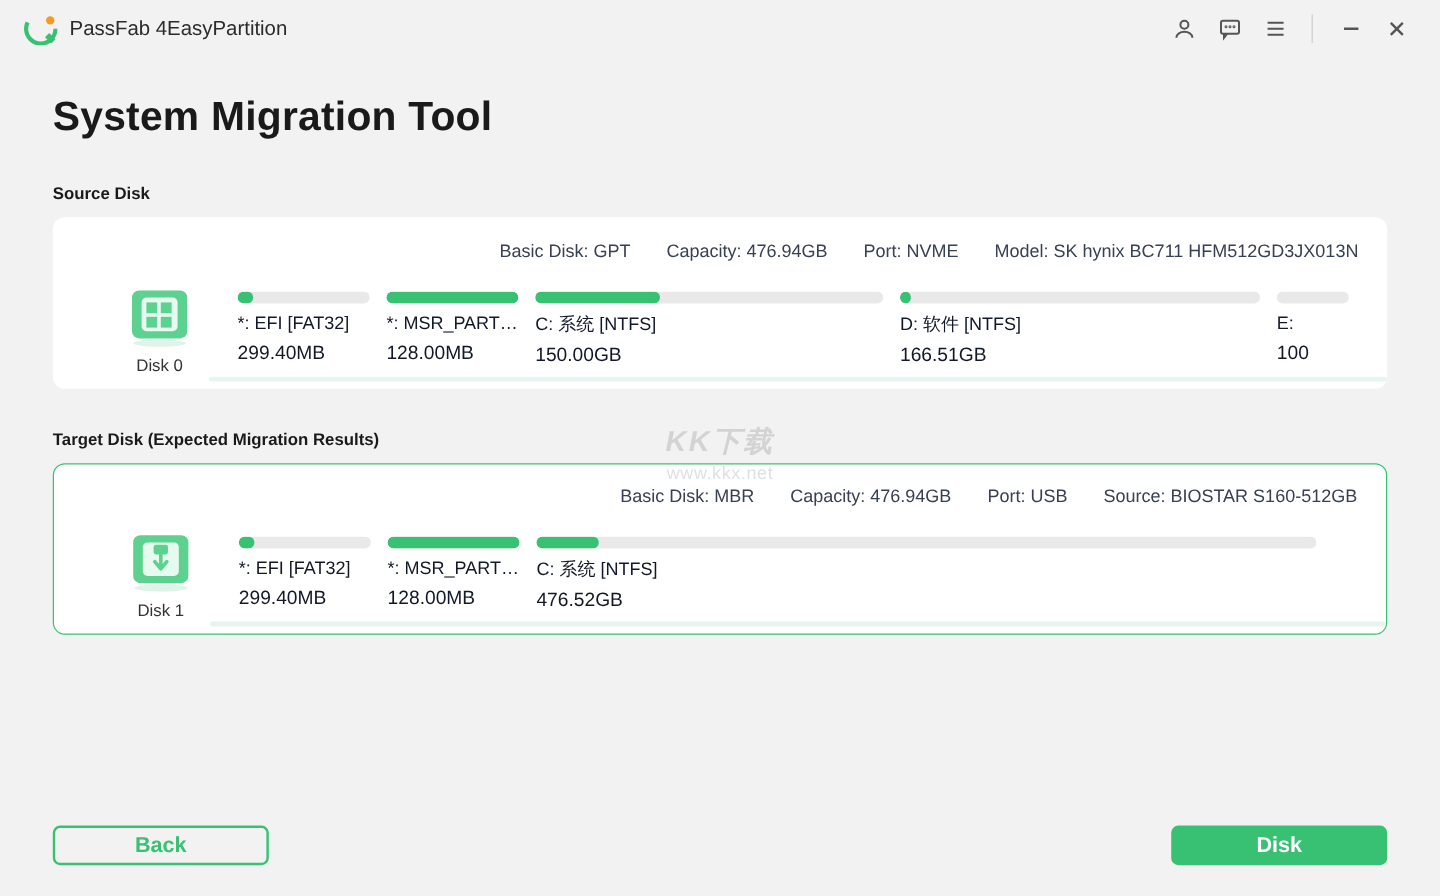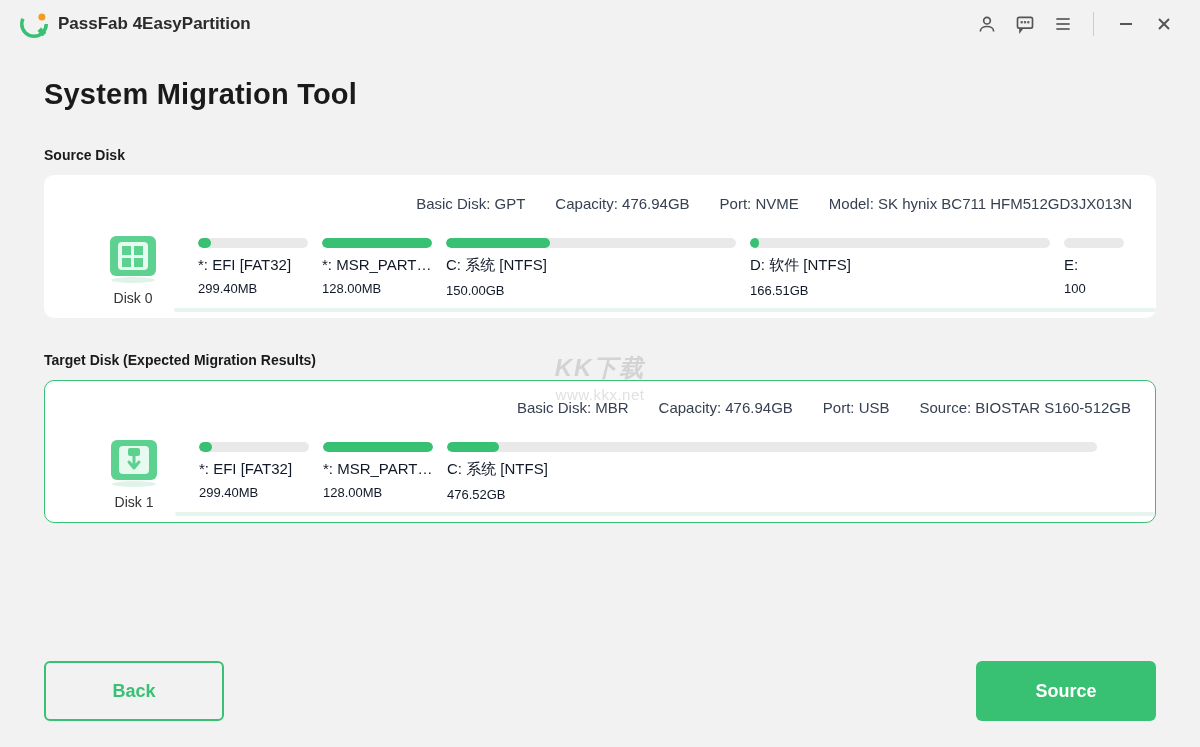--- a/index.html
+++ b/index.html
@@ -12,32 +12,32 @@
   color: #1a1a1a;
 }
 .titlebar {
   display: flex;
   align-items: center;
   height: 48px;
   padding: 0 20px;
   background: #f2f2f2;
 }
 .titlebar .logo { width: 28px; height: 28px; margin-right: 10px; }
-.titlebar .app-title { font-weight: 700; font-size: 17px; color: #2b2b2b; }
+.titlebar .app-title { font-weight: 400; font-size: 17px; color: #2b2b2b; }
 .titlebar .spacer { flex: 1; }
 .titlebar .icon-btn {
   width: 32px; height: 32px;
   display: flex; align-items: center; justify-content: center;
   color: #555; cursor: pointer; margin-left: 6px;
 }
 .titlebar .sep {
   width: 1px; height: 24px; background: #ccc; margin: 0 10px 0 14px;
 }
 .content { padding: 30px 44px 10px 44px; }
-.page-title { font-size: 29px; font-weight: 800; letter-spacing: 0.2px; margin-bottom: 36px; }
+.page-title { font-size: 34px; font-weight: 800; letter-spacing: 0.2px; margin-bottom: 36px; }
 .section-label { font-size: 14px; font-weight: 700; margin-bottom: 12px; }
 .disk-card {
   background: #fff;
   border-radius: 10px;
   padding: 20px 24px 12px 24px;
   position: relative;
   margin-bottom: 34px;
 }
 .disk-card.target {
   border: 1.5px solid #38c172;
@@ -69,31 +69,31 @@
 }
 .part { display: flex; flex-direction: column; gap: 8px; min-width: 40px; }
 .bar {
   height: 10px; border-radius: 6px; background: #e9e9e9; position: relative; overflow: hidden;
 }
 .bar .fill {
   position: absolute; left: 0; top: 0; bottom: 0;
   background: #38c172; border-radius: 6px;
 }
 .part-label { font-size: 15px; color: #111827; white-space: nowrap; overflow: hidden; text-overflow: ellipsis; }
-.part-size  { font-size: 13px; color: #111827; }
+.part-size  { font-size: 16px; color: #111827; }
 .scroll-hint {
   position: absolute; left: 130px; right: 0; bottom: 6px;
   height: 4px; background: #e8f5ee; border-radius: 2px;
 }
 .footer {
   position: absolute; left: 44px; right: 44px; bottom: 26px;
   display: flex; justify-content: space-between; align-items: center;
 }
 .btn {
-  min-width: 180px; height: 60px;
+  min-width: 180px; height: 33px;
   border-radius: 6px; font-size: 18px; font-weight: 700;
   display: flex; align-items: center; justify-content: center; cursor: pointer;
 }
 .btn-outline {
   border: 2px solid #38c172; color: #38c172; background: transparent;
 }
 .btn-fill {
   border: none; background: #38c172; color: #fff;
 }
 .watermark {
@@ -267,14 +267,14 @@
   </div>
 </div>
 
 <div class="watermark">
   <div class="wm1">KK下载</div>
   <div class="wm2">www.kkx.net</div>
 </div>
 
 <div class="footer">
   <div class="btn btn-outline">Back</div>
-  <div class="btn btn-fill">Source</div>
+  <div class="btn btn-fill">Disk</div>
 </div>
 
 </body></html>

